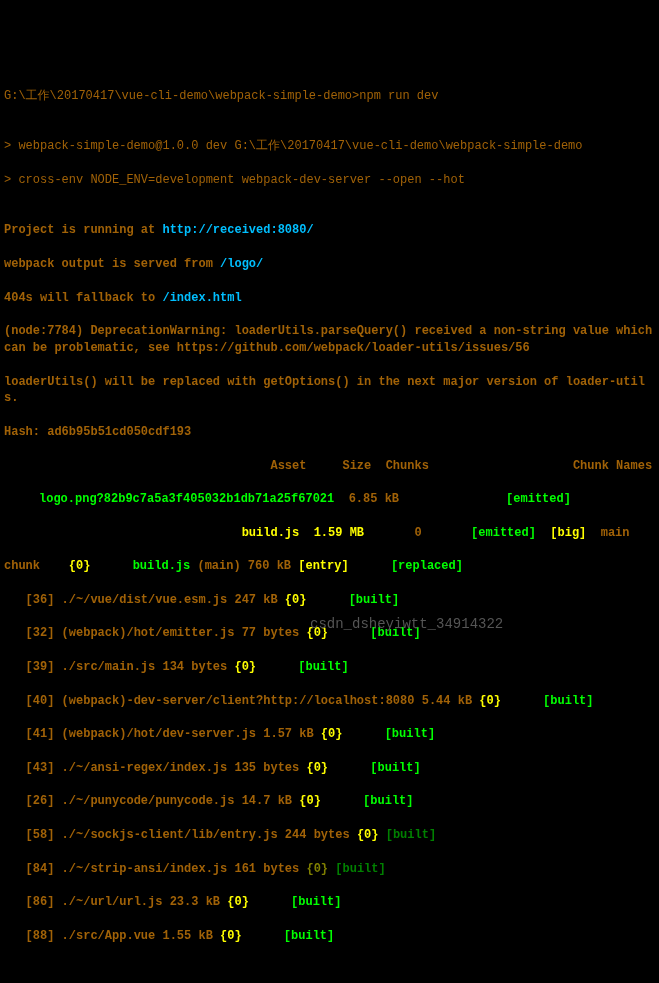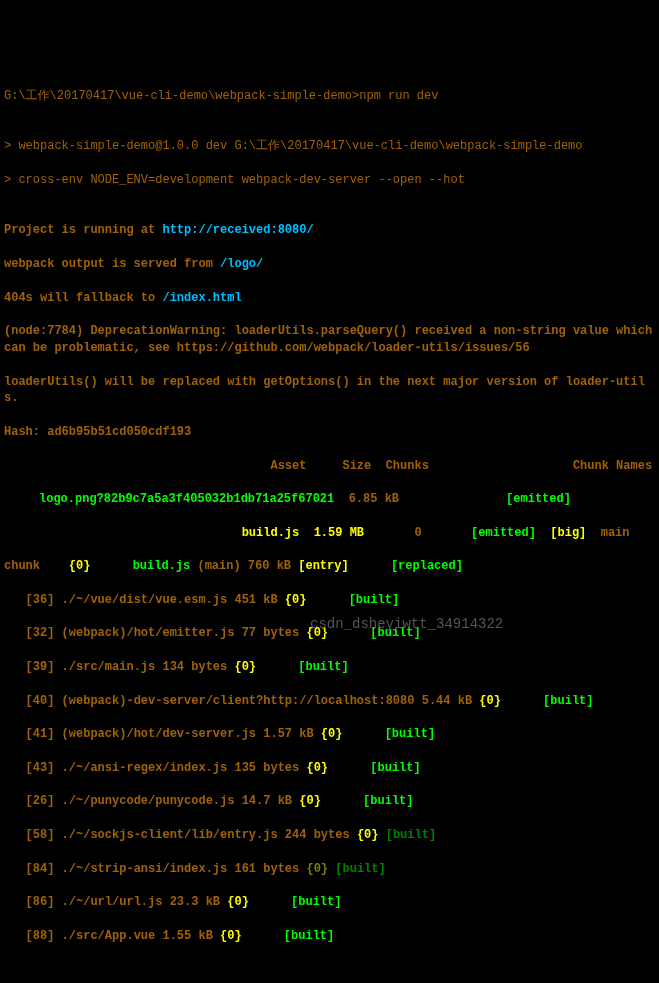--- a/index.html
+++ b/index.html
@@ -49,21 +49,21 @@
 <span class="line"><span class="white bold">Project is running at </span><span class="cyan bold">http://received:8080/</span></span>
 <span class="line"><span class="white bold">webpack output is served from </span><span class="cyan bold">/logo/</span></span>
 <span class="line"><span class="white bold">404s will fallback to </span><span class="cyan bold">/index.html</span></span>
 <span class="line white bold">(node:7784) DeprecationWarning: loaderUtils.parseQuery() received a non-string value which can be problematic, see https://github.com/webpack/loader-utils/issues/56</span>
 <span class="line white bold">loaderUtils() will be replaced with getOptions() in the next major version of loader-utils.</span>
 <span class="line"><span class="white bold">Hash: </span><span class="white bold">ad6b95b51cd050cdf193</span></span>
 <span class="line white bold">                                     Asset     Size  Chunks                    Chunk Names</span>
 <span class="line"><span class="green bold">logo.png?82b9c7a5a3f405032b1db71a25f67021</span><span class="white bold">  6.85 kB          </span><span class="green bold">[emitted]</span></span>
 <span class="line"><span class="yellow bold">                                 build.js</span><span class="yellow bold">  1.59 MB</span><span class="white bold">       0  </span><span class="green bold">[emitted]</span><span class="yellow bold">  [big]</span><span class="white bold">  main</span></span>
 <span class="line"><span class="white bold">chunk    </span><span class="yellow bold">{0} </span><span class="green bold">build.js </span><span class="white bold">(main) 760 kB </span><span class="yellow bold">[entry]</span><span class="green bold"> [replaced]</span></span>
-<span class="line"><span class="white bold">   [36] ./~/vue/dist/vue.esm.js 451 kB </span><span class="yellow bold">{0}</span><span class="green bold"> [built]</span></span>
+<span class="line"><span class="white bold">   [36] ./~/vue/dist/vue.esm.js 247 kB </span><span class="yellow bold">{0}</span><span class="green bold"> [built]</span></span>
 <span class="line"><span class="white bold">   [32] (webpack)/hot/emitter.js 77 bytes </span><span class="yellow bold">{0}</span><span class="green bold"> [built]</span></span>
 <span class="line"><span class="white bold">   [39] ./src/main.js 134 bytes </span><span class="yellow bold">{0}</span><span class="green bold"> [built]</span></span>
 <span class="line"><span class="white bold">   [40] (webpack)-dev-server/client?http://localhost:8080 5.44 kB </span><span class="yellow bold">{0}</span><span class="green bold"> [built]</span></span>
 <span class="line"><span class="white bold">   [41] (webpack)/hot/dev-server.js 1.57 kB </span><span class="yellow bold">{0}</span><span class="green bold"> [built]</span></span>
 <span class="line"><span class="white bold">   [43] ./~/ansi-regex/index.js 135 bytes </span><span class="yellow bold">{0}</span><span class="green bold"> [built]</span></span>
 <span class="line"><span class="white bold">   [26] ./~/punycode/punycode.js 14.7 kB </span><span class="yellow bold">{0}</span><span class="green bold"> [built]</span></span>
 <span class="line"><span class="white bold">   [58] ./~/sockjs-client/lib/entry.js 244 bytes </span><span class="yellow bold">{0}</span><span class="darkgreen bold"> [built]</span></span>
 <span class="line"><span class="white bold">   [84] ./~/strip-ansi/index.js 161 bytes </span><span class="darkyellow bold">{0}</span><span class="darkgreen bold"> [built]</span></span>
 <span class="line"><span class="white bold">   [86] ./~/url/url.js 23.3 kB </span><span class="yellow bold">{0}</span><span class="green bold"> [built]</span></span>
 <span class="line"><span class="white bold">   [88] ./src/App.vue 1.55 kB </span><span class="yellow bold">{0}</span><span class="green bold"> [built]</span></span>

